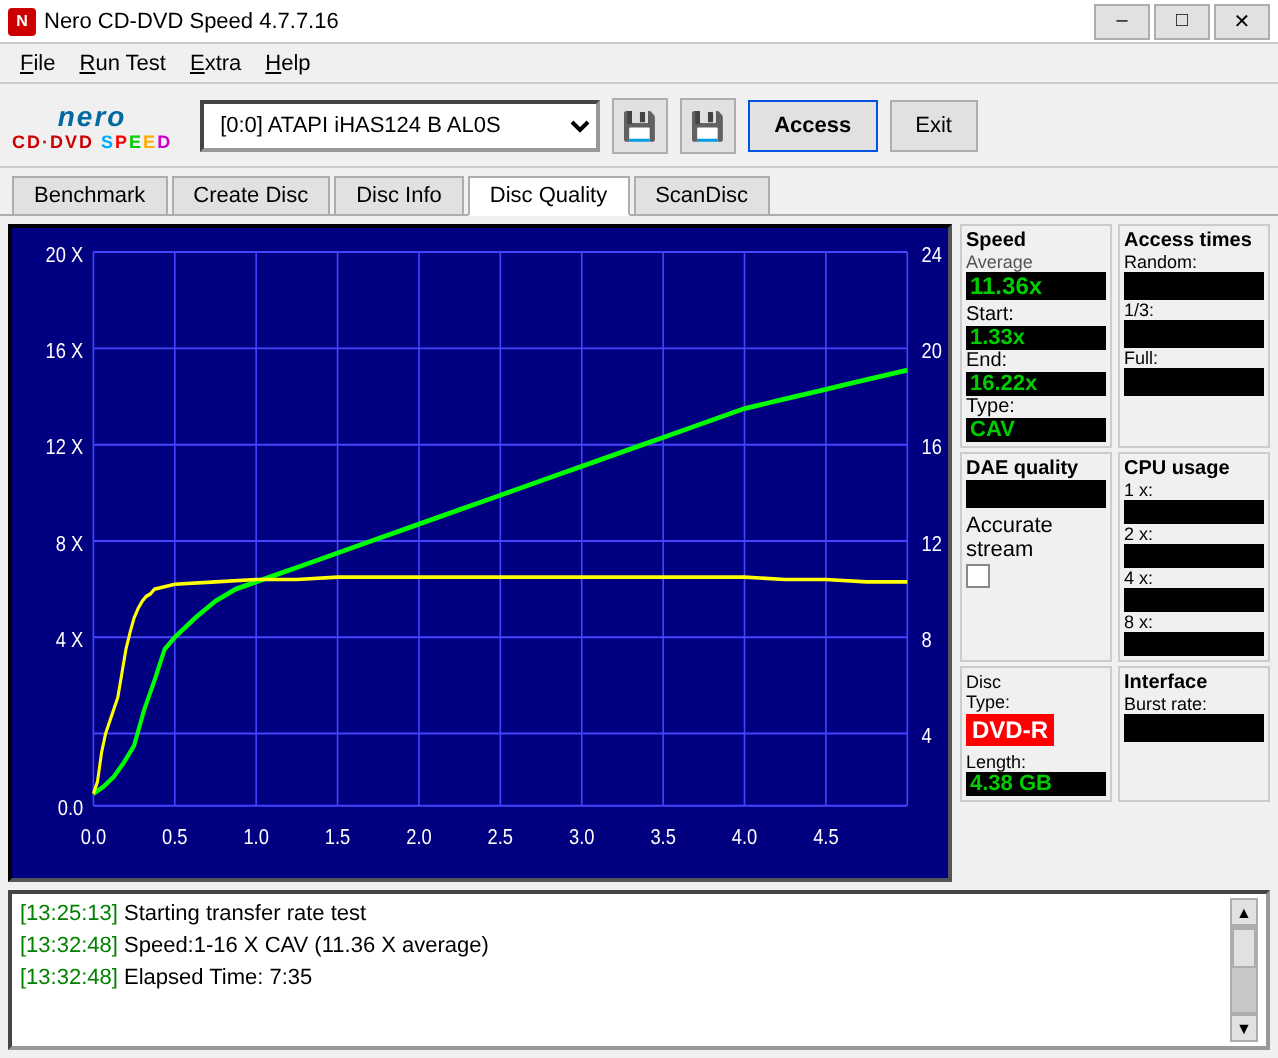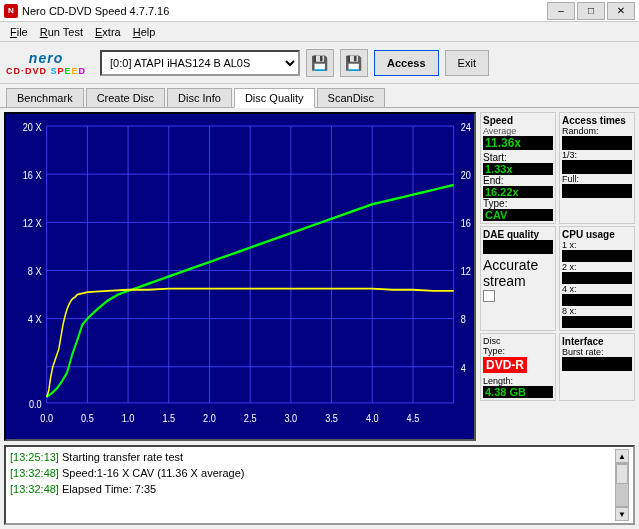--- a/index.html
+++ b/index.html
@@ -197,21 +197,21 @@
           <div style="font-size:9px;">Full:</div>
           <div style="background:#000; height:14px; width:100%;"></div>
         </div>
       </div>
 
       <div style="display:flex; gap:3px;">
 
         <div style="flex:1; background:#f0f0f0; border:1px solid #ccc; padding:2px;">
           <div style="font-weight:bold; font-size:10px;">DAE quality</div>
           <div style="background:#000; height:14px; width:100%;"></div>
-          <div style="margin-top:3px; font-size:14px;">
+          <div style="margin-top:3px; font-size:11px;">
             <span>Accurate stream</span>
           </div>
           <div style="display:flex; align-items:center; gap:2px; margin-top:1px;">
             <div style="width:12px;height:12px;border:1px solid #888;background:#fff;"></div>
           </div>
         </div>
 
         <div style="flex:1; background:#f0f0f0; border:1px solid #ccc; padding:2px;">
           <div style="font-weight:bold; font-size:10px;">CPU usage</div>
           <div style="font-size:9px;">1 x:</div>

